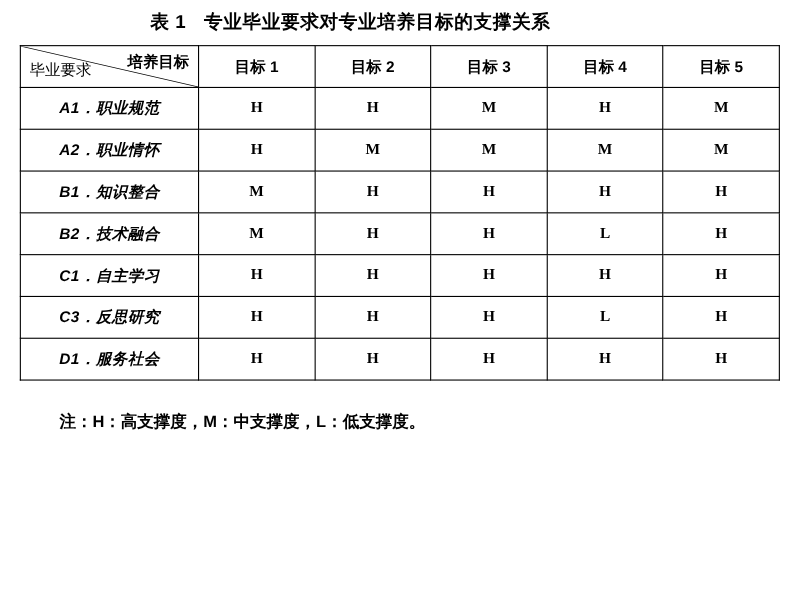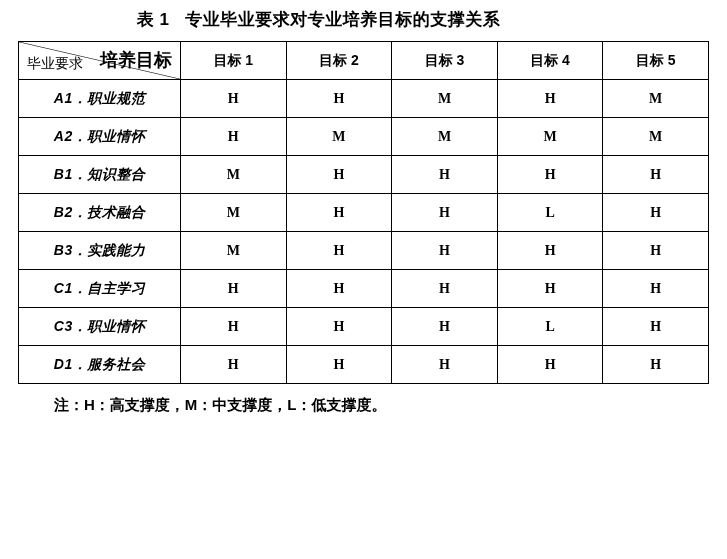--- a/index.html
+++ b/index.html
@@ -61,21 +61,21 @@
     left: 0;
     top: 0;
     width: 100%;
     height: 100%;
     pointer-events: none;
   }
   th.corner .goal-label {
     position: absolute;
     top: 6px;
     right: 8px;
-    font-size: 18px;
+    font-size: 14px;
     font-weight: bold;
     white-space: nowrap;
   }
   th.corner .req-label {
     position: absolute;
     bottom: 6px;
     left: 8px;
     font-size: 14px;
     font-weight: normal;
     white-space: nowrap;
@@ -91,21 +91,21 @@
     font-weight: bold;
     letter-spacing: 0.5px;
     font-style: italic;
   }
   td.mark {
     font-size: 14.5px;
     font-weight: bold;
     font-family: "Liberation Serif", "DejaVu Serif", serif;
   }
   .note {
-    margin-top: 12px;
+    margin-top: 28px;
     font-size: 15px;
     font-weight: bold;
     padding-left: 36px;
     font-family: "Liberation Sans", "DejaVu Sans", sans-serif;
   }
 </style>
 </head>
 <body>
 
 <div class="page">
@@ -158,37 +158,29 @@
       </tr>
       <tr>
         <td class="req-name">B2．技术融合</td>
         <td class="mark">M</td>
         <td class="mark">H</td>
         <td class="mark">H</td>
         <td class="mark">L</td>
         <td class="mark">H</td>
       </tr>
       <tr>
-        <td class="req-name">B3．实践能力</td>
-        <td class="mark">M</td>
-        <td class="mark">H</td>
-        <td class="mark">H</td>
-        <td class="mark">H</td>
-        <td class="mark">H</td>
-      </tr>
-      <tr>
         <td class="req-name">C1．自主学习</td>
         <td class="mark">H</td>
         <td class="mark">H</td>
         <td class="mark">H</td>
         <td class="mark">H</td>
         <td class="mark">H</td>
       </tr>
       <tr>
-        <td class="req-name">C3．职业情怀</td>
+        <td class="req-name">C3．反思研究</td>
         <td class="mark">H</td>
         <td class="mark">H</td>
         <td class="mark">H</td>
         <td class="mark">L</td>
         <td class="mark">H</td>
       </tr>
       <tr>
         <td class="req-name">D1．服务社会</td>
         <td class="mark">H</td>
         <td class="mark">H</td>

